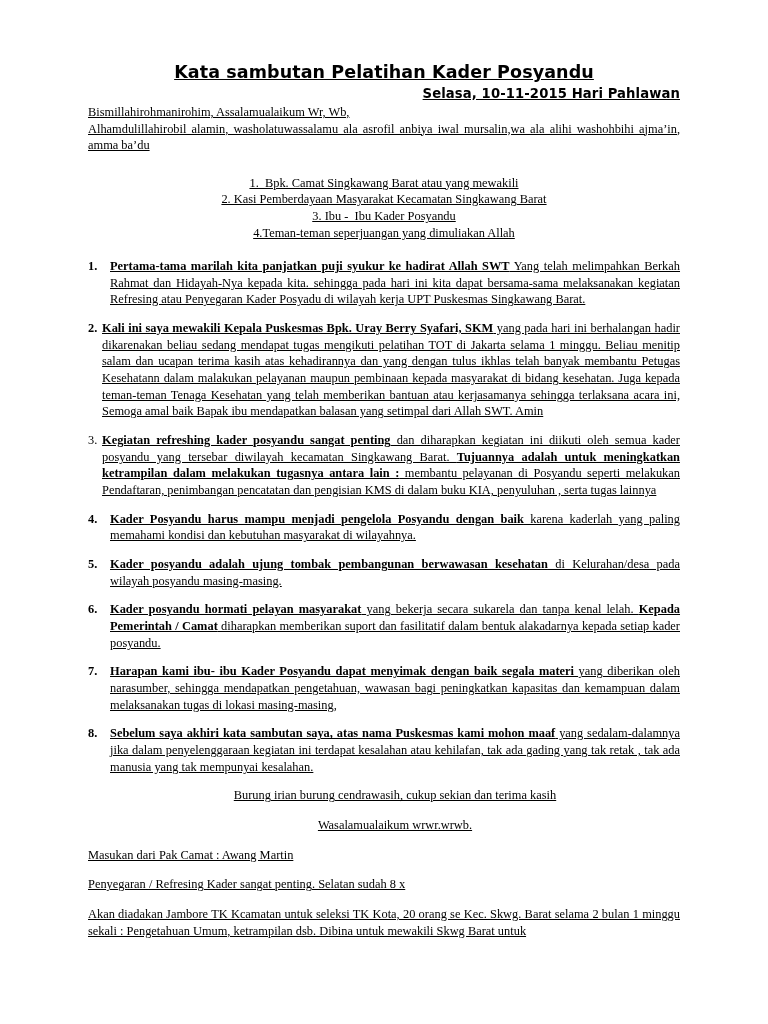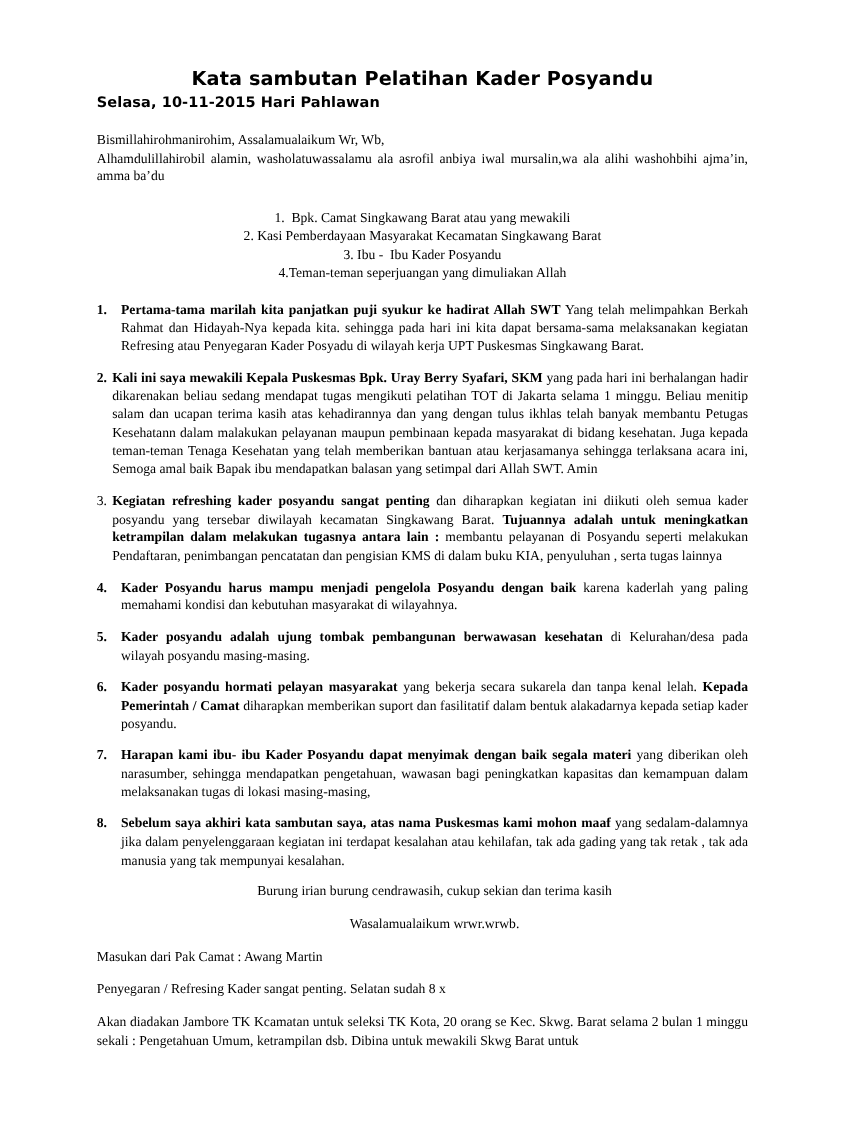--- a/index.html
+++ b/index.html
@@ -14,41 +14,42 @@
     font-family: "Liberation Serif", "DejaVu Serif", serif;
     color: #000000;
   }
   .page {
     position: relative;
     width: 768px;
     height: 892px;
     background: #ffffff;
     box-sizing: border-box;
     padding: 62px 88px 0 88px;
+    text-decoration: underline;
   }
   .doc-title {
     font-family: "DejaVu Sans", "Liberation Sans", sans-serif;
     font-weight: bold;
     font-size: 17.5px;
     text-align: center;
     line-height: 1.25;
     margin: 0;
     letter-spacing: 0.1px;
   }
   .doc-subtitle {
     font-family: "DejaVu Sans", "Liberation Sans", sans-serif;
     font-weight: bold;
     font-size: 13.2px;
-    text-align: left;
+    text-align: right;
     line-height: 1.3;
     margin: 1px 0 0 0;
     letter-spacing: 0.1px;
   }
   .body-block {
-    margin-top: 17px;
+    margin-top: 2px;
   }
   p.para {
     margin: 0;
     font-size: 12.4px;
     line-height: 1.33;
     text-align: justify;
   }
   p.para.nojust {
     text-align: left;
   }

